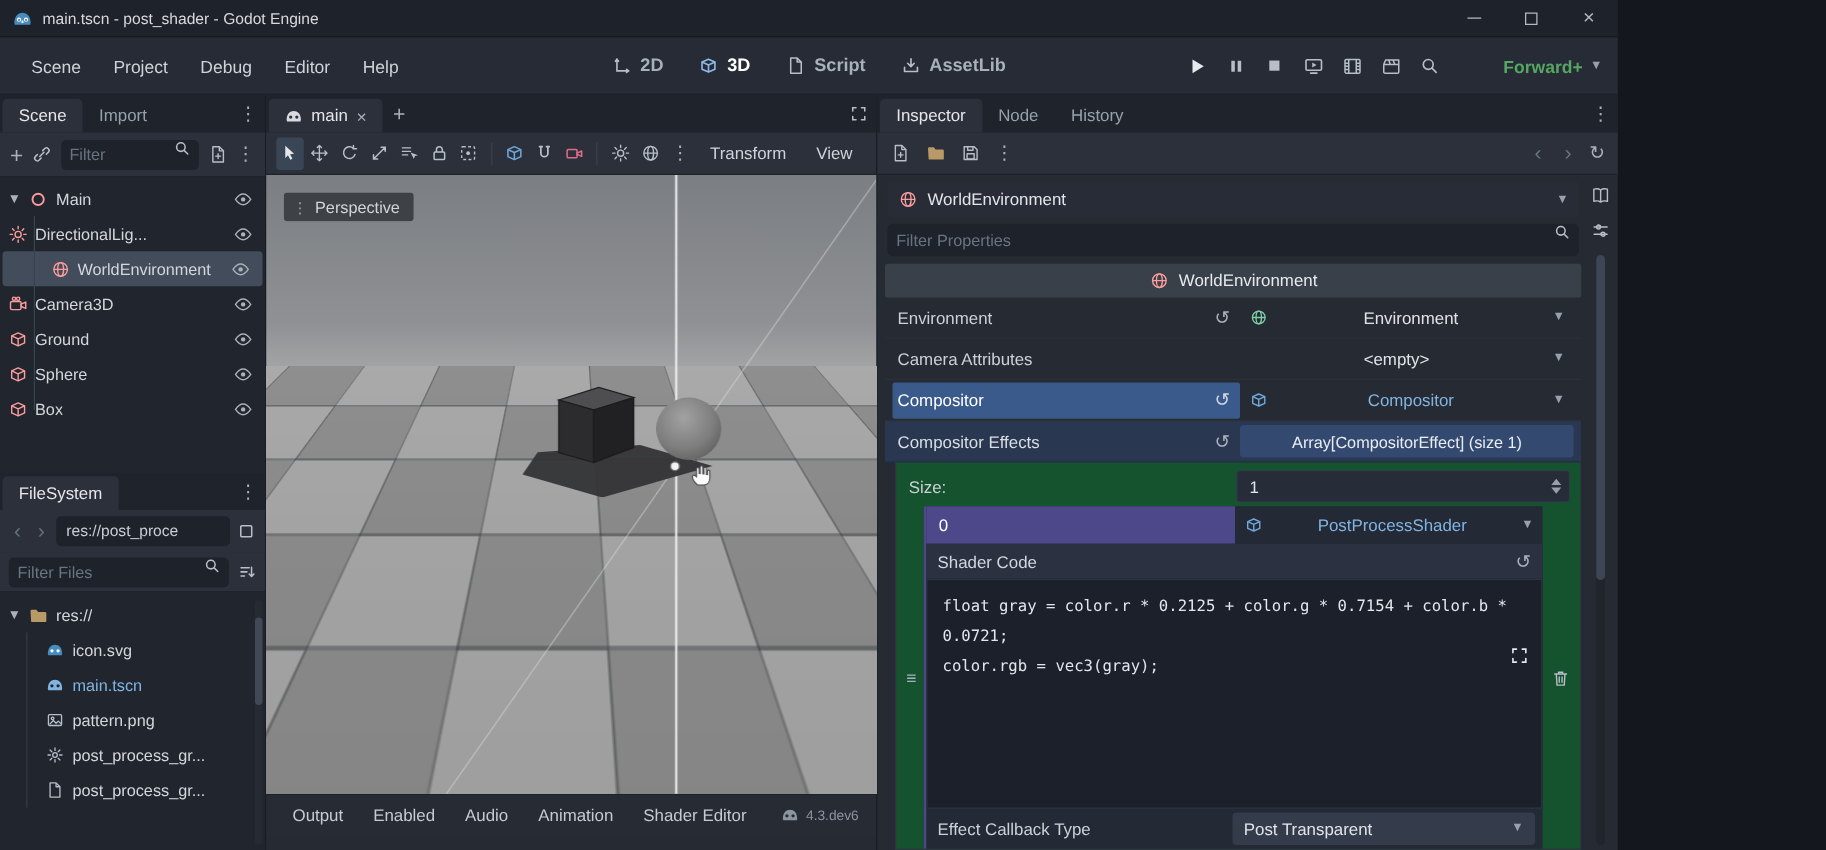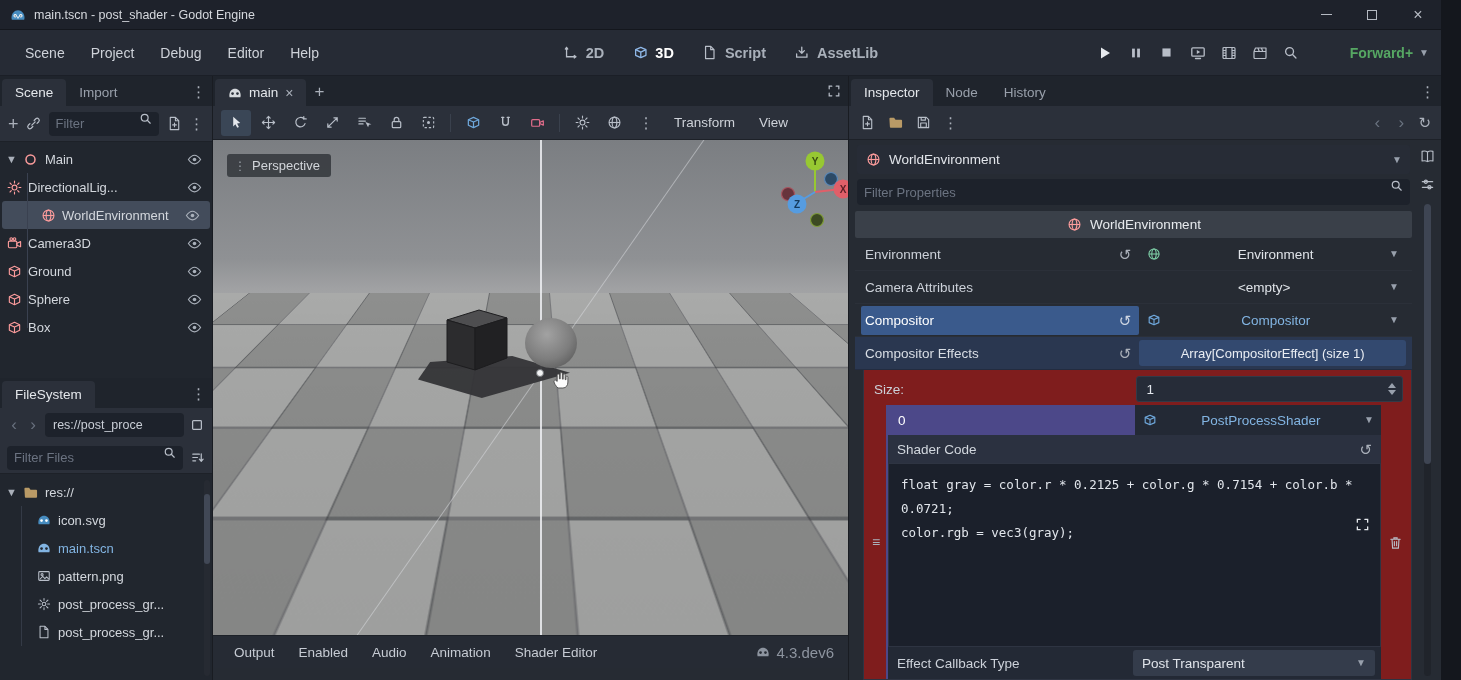--- a/index.html
+++ b/index.html
@@ -1,18 +1,18 @@
 <!DOCTYPE html>
 <html><head>
 <meta charset="utf-8">
 <style>
   *{margin:0;padding:0;box-sizing:border-box;}
   html,body{width:1461px;height:680px;overflow:hidden;}
   body{font-family:"Liberation Sans",sans-serif;font-size:13px;color:#ccd1d8;background:#14171d;}
-  .app{width:1441px;height:680px;display:flex;flex-direction:column;background:#262b33;}
+  .app{width:1294px;height:680px;display:flex;flex-direction:column;background:#262b33;}
   .ic{display:inline-flex;width:16px;height:16px;align-items:center;justify-content:center;flex:none;color:#b8bec8;}
   .ic svg{display:block;}
   .gi{display:inline-flex;align-items:center;justify-content:center;flex:none;color:#aab0ba;font-size:15px;line-height:1;}
   
   .titlebar{height:30px;background:#1e222b;display:flex;align-items:center;gap:8px;padding-left:10px;border-bottom:1px solid #14171d;flex:none;}
   .tb-title{font-size:12.5px;color:#d6d9de;}
   .win-btns{margin-left:auto;display:flex;height:100%;}
   .win-btn{width:46px;display:flex;align-items:center;justify-content:center;color:#b5bac2;}
   .wmin{width:11px;height:1px;background:#b5bac2;display:inline-block;}
   .wmax{width:10px;height:10px;border:1px solid #b5bac2;display:inline-block;}
@@ -82,21 +82,21 @@
   .axis-line-diag{position:absolute;left:327px;top:234px;width:760px;height:1px;background:rgba(222,223,227,.5);transform:translate(-50%,-50%) rotate(-55deg);}
   .hole{position:absolute;left:205px;top:216px;width:152px;height:42px;background:#343437;clip-path:polygon(8% 14%,62% 0%,100% 40%,42% 100%,0% 56%);opacity:.95;}
   .cube{position:absolute;left:226px;top:160px;}
   .sphere{position:absolute;left:312px;top:178px;width:52px;height:50px;border-radius:50%;background:radial-gradient(circle at 42% 33%, #a2a2a2, #7d7d7d 55%, #525252 95%);}
   .origin-dot{position:absolute;left:323px;top:229px;width:8px;height:8px;border-radius:50%;background:#f2f3f4;border:1px solid #6f7276;}
   .vp-cursor{position:absolute;left:338px;top:228px;}
   .persp-pill{position:absolute;left:14px;top:14px;background:rgba(48,51,56,.82);border-radius:3px;padding:4px 11px 4px 7px;display:flex;align-items:center;gap:6px;color:#d2d5da;font-size:13px;}
   .gizmo{position:absolute;left:560px;top:8px;}
   .bottom-bar{height:33px;background:#262b34;border-top:1px solid #1d2128;display:flex;align-items:center;gap:2px;padding:0 10px;flex:none;}
   .bb-item{padding:0 11px;font-size:13.5px;color:#c6cbd3;}
-  .bb-version{margin-left:auto;display:flex;align-items:center;gap:6px;color:#8d949f;font-size:15px;padding-right:4px;}
+  .bb-version{margin-left:auto;display:flex;align-items:flex-end;gap:6px;color:#8d949f;font-size:11px;padding-right:4px;}
   
   .insp-toolbar{height:34px;background:#2b303a;display:flex;align-items:center;gap:12px;padding:0 10px;border-bottom:1px solid #1d2128;flex:none;}
   .insp-toolbar .right-group{margin-left:auto;display:flex;align-items:center;gap:10px;}
   .dim{color:#6a7380;}
   .insp-body{flex:1;display:flex;min-height:0;}
   .insp-content{flex:1;display:flex;flex-direction:column;min-width:0;padding:4px 2px 0 6px;}
   .insp-rail{width:27px;display:flex;flex-direction:column;align-items:center;padding-top:8px;gap:12px;flex:none;}
   .insp-scrollbar{width:7px;flex:1;background:#20242b;border-radius:4px;position:relative;margin-bottom:4px;}
   .insp-thumb{position:absolute;top:0;height:55%;left:0;right:0;background:#3e4553;border-radius:4px;}
   .node-row{height:29px;display:flex;align-items:center;gap:8px;padding:0 8px;background:#272c36;border-radius:3px;margin:1px 2px 5px 2px;flex:none;}
@@ -109,21 +109,21 @@
   .prow-label{flex:1;display:flex;align-items:center;justify-content:space-between;color:#ccd1d9;padding:0 8px 0 4px;min-width:0;gap:6px;}
   .prow-label .plabel{white-space:nowrap;overflow:hidden;}
   .prow-label.hl{background:#3a5a8c;border-radius:2px;height:29px;color:#fff;}
   .prow-value{width:49.5%;display:flex;align-items:center;flex:none;padding-right:6px;}
   .dropdown{flex:1;display:flex;align-items:center;gap:7px;padding:0 7px;height:26px;color:#dfe3e8;min-width:0;}
   .dd-text{flex:1;text-align:center;white-space:nowrap;overflow:hidden;}
   .blue-text{color:#82b4e2;}
   .prow.array{background:#2a3750;border-bottom:1px solid #232c40;}
   .prow.array .prow-label{color:#d9dee5;}
   .arr-value{flex:1;height:26px;background:#33496f;border-radius:3px;display:flex;align-items:center;justify-content:center;color:#e9edf3;font-size:13px;white-space:nowrap;overflow:hidden;}
-  .arr-body{flex:1;background:#7f1d1d;border:1px solid #2e3442;border-top:none;margin:0 0 0 8px;padding:3px 2px 0 2px;display:flex;flex-direction:column;min-height:0;}
+  .arr-body{flex:1;background:#14532d;border:1px solid #2e3442;border-top:none;margin:0 0 0 8px;padding:3px 2px 0 2px;display:flex;flex-direction:column;min-height:0;}
   .size-row{height:32px;display:flex;align-items:center;padding-left:8px;flex:none;}
   .size-row .plabel{flex:1;color:#ccd1d9;}
   .spinbox{width:50%;height:26px;background:#262c38;border:1px solid #333a47;border-radius:3px;display:flex;align-items:center;padding:0 6px 0 10px;color:#e2e6ec;margin-right:6px;}
   .spinbox .sval{flex:1;}
   .spin-arrows{display:flex;flex-direction:column;gap:2px;align-items:center;}
   .tri-up{width:0;height:0;border-left:4px solid transparent;border-right:4px solid transparent;border-bottom:5px solid #98a0ac;}
   .tri-down{width:0;height:0;border-left:4px solid transparent;border-right:4px solid transparent;border-top:5px solid #98a0ac;}
   .element{flex:1;display:flex;min-height:0;}
   .el-gutter-l{width:20px;display:flex;align-items:center;justify-content:center;color:#aeb5bf;flex:none;}
   .el-main{flex:1;display:flex;flex-direction:column;border-left:2px solid #4c4889;min-width:0;background:#232935;}

